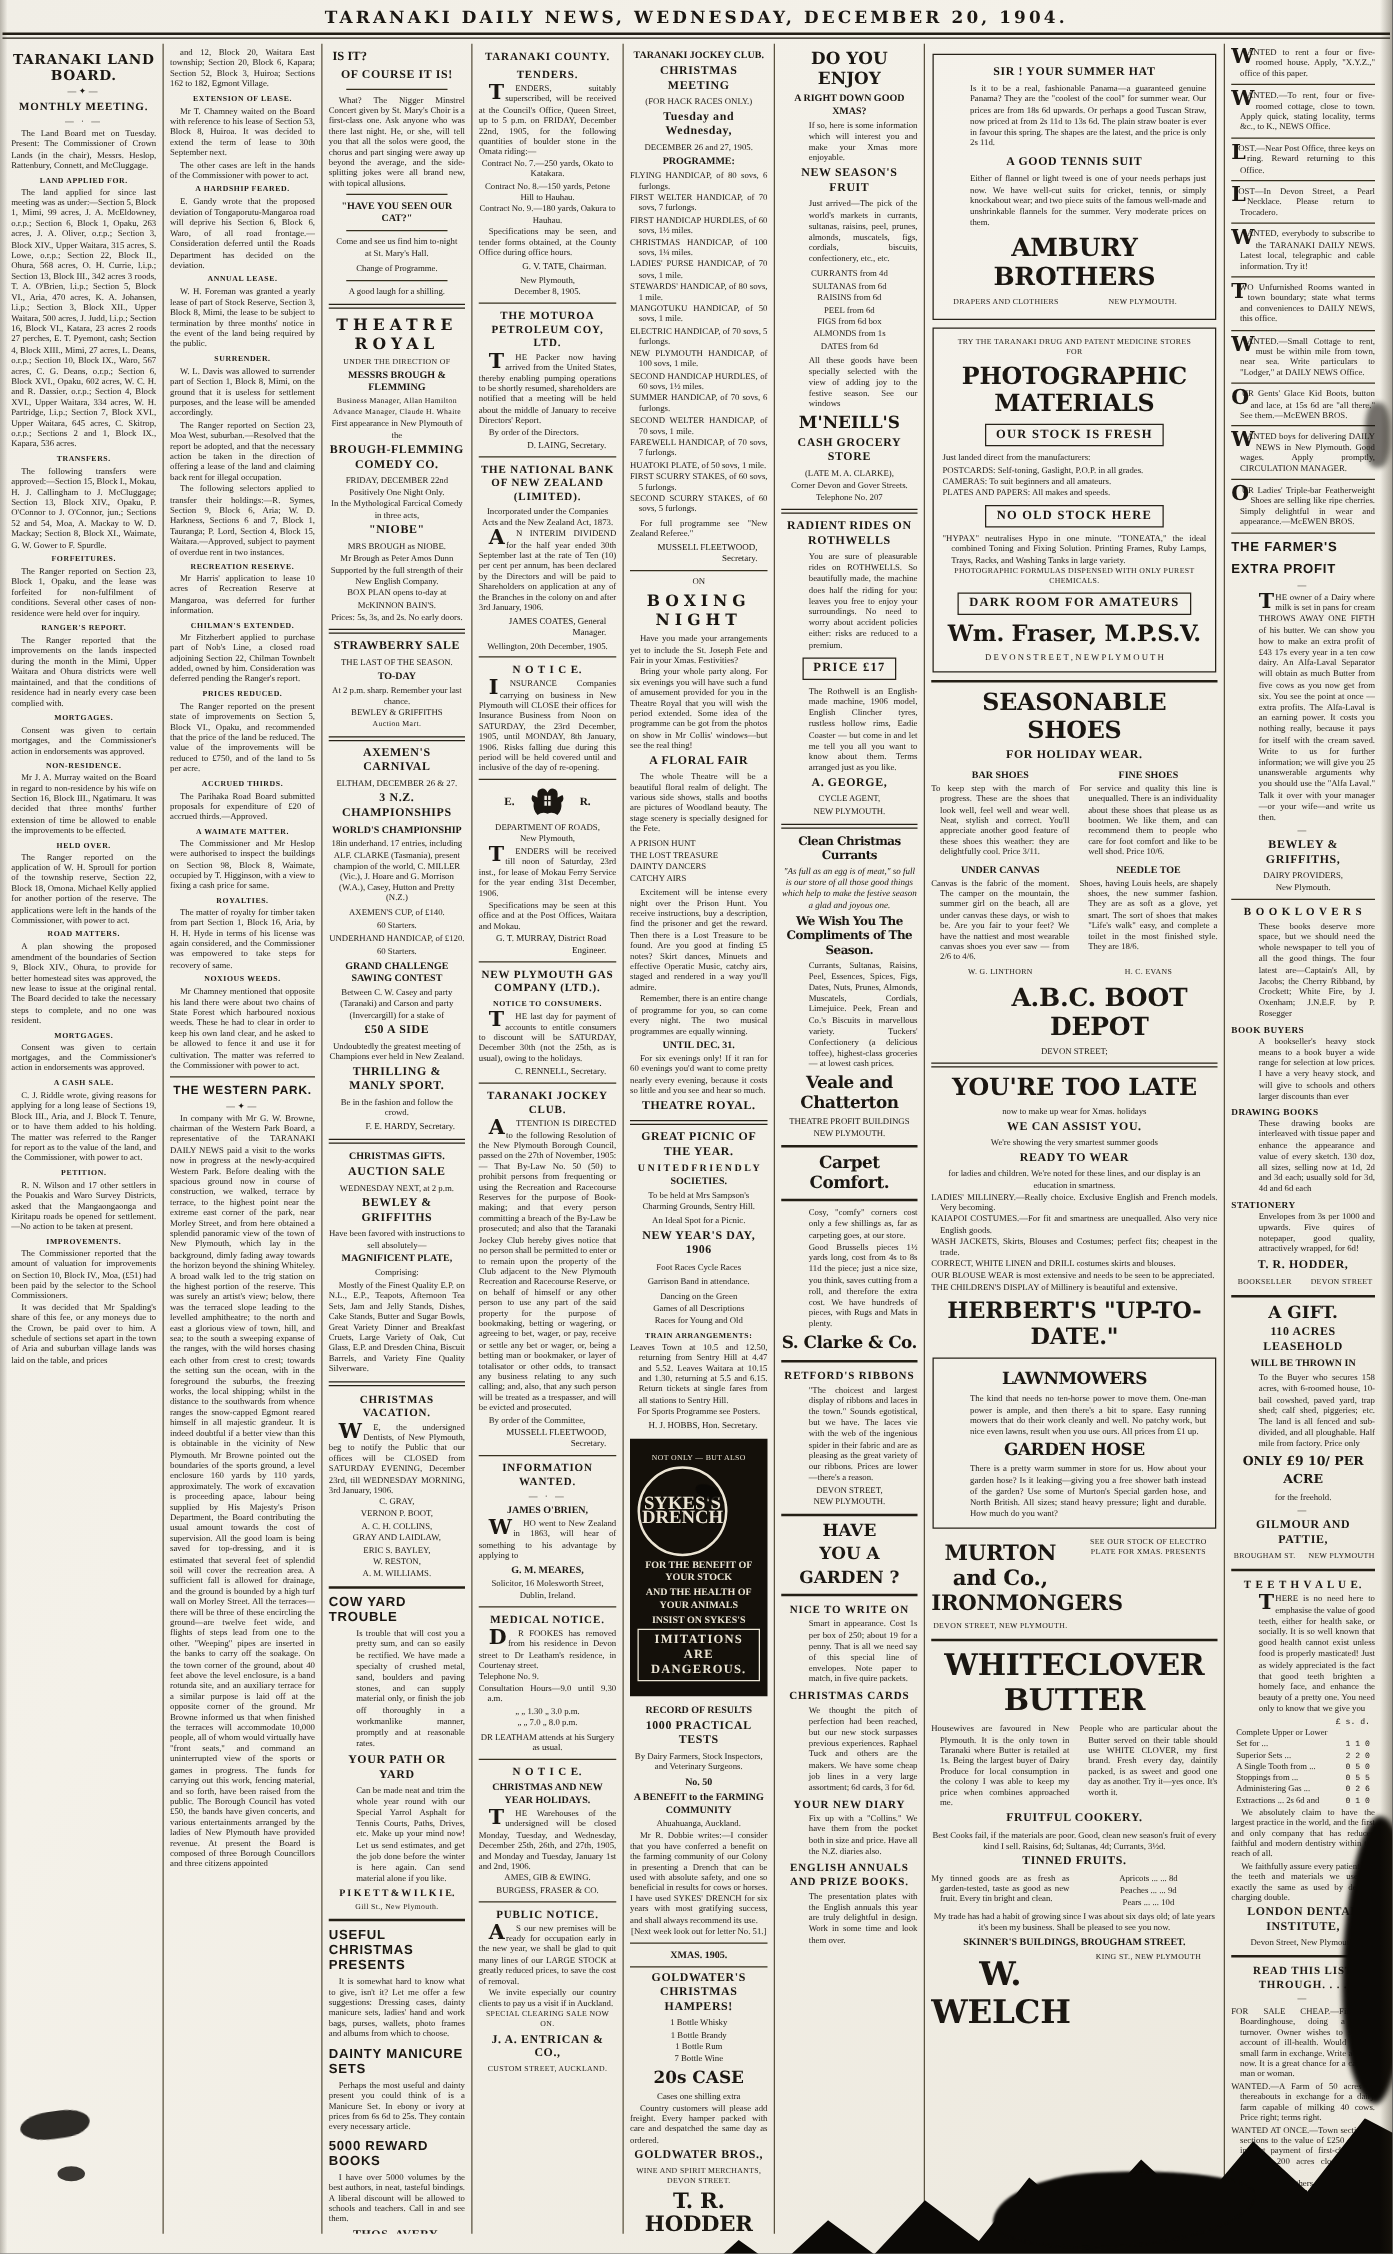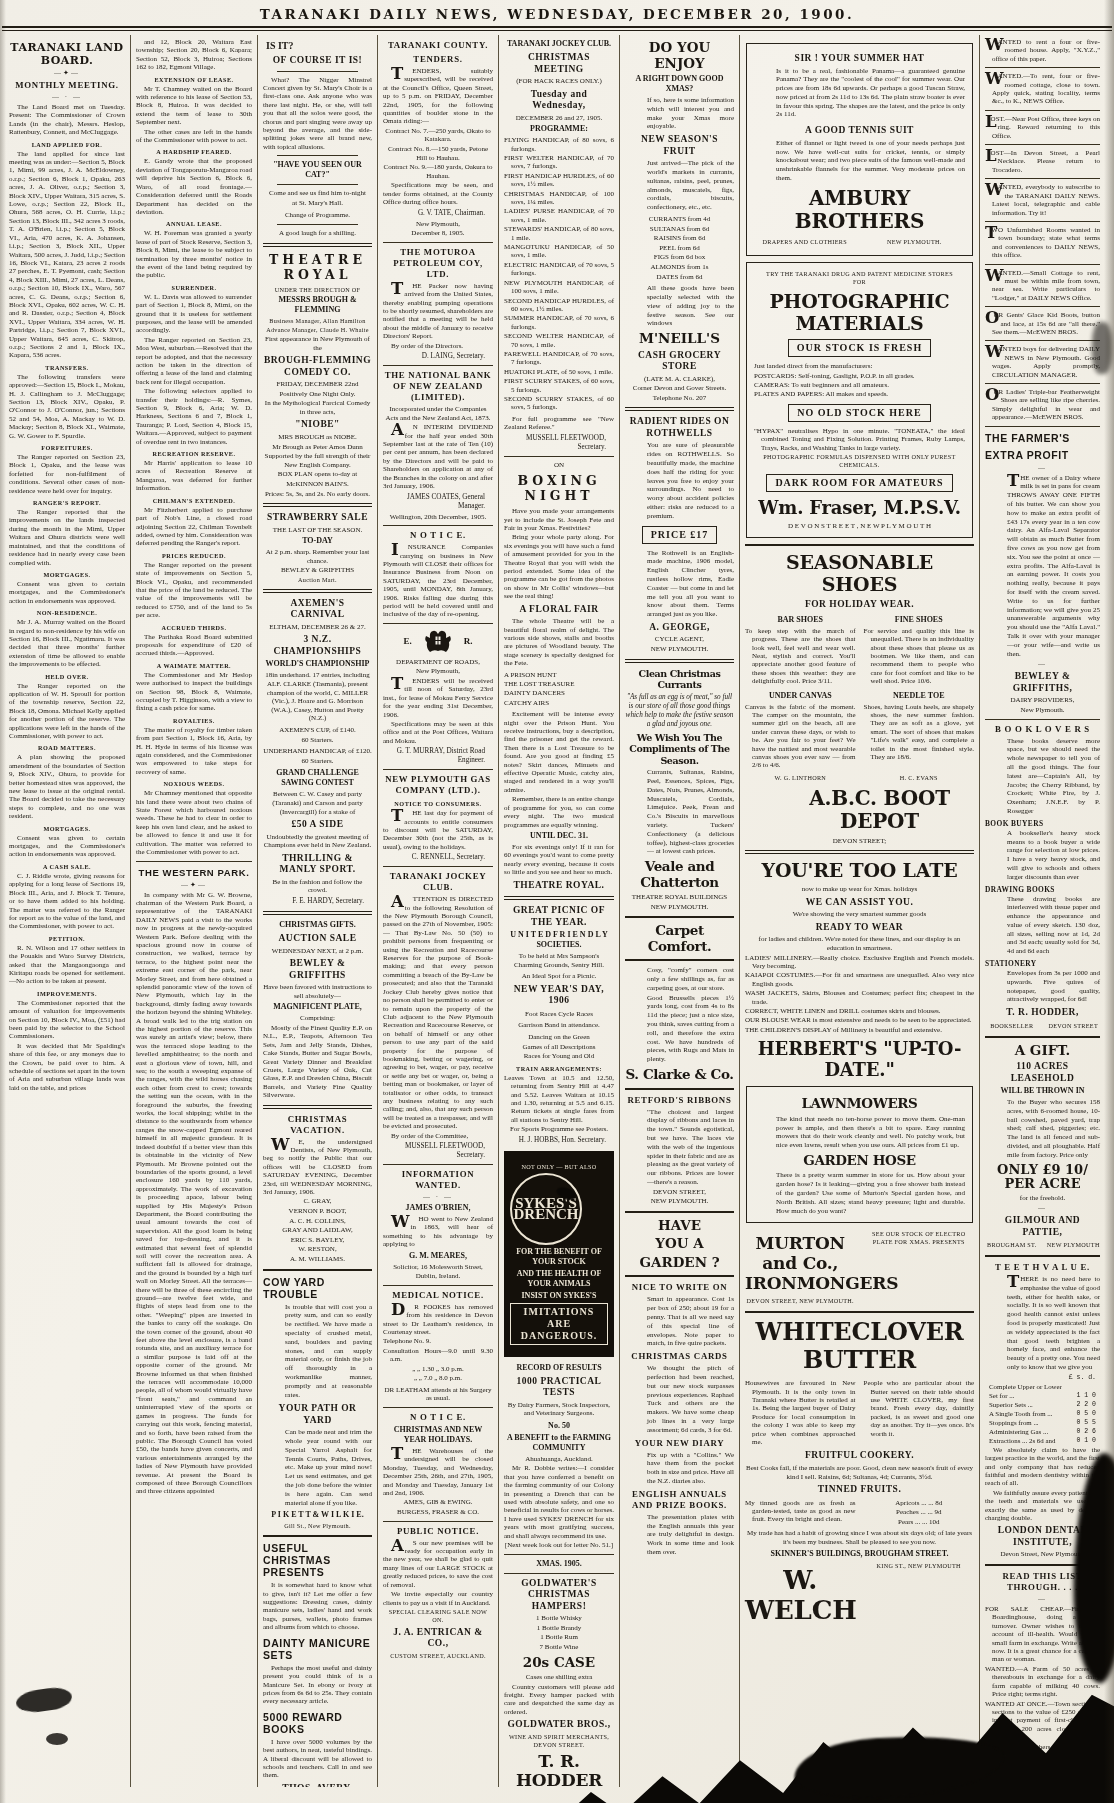--- a/index.html
+++ b/index.html
@@ -74,21 +74,21 @@
   #blot2{left:46px;bottom:58px;width:22px;height:12px;border-radius:50%;opacity:.8;}
   #smudge1{right:2px;top:322px;width:20px;height:52px;opacity:.55;filter:blur(2px);border-radius:40%;}
   #smudge2{left:556px;top:1188px;width:20px;height:11px;transform:rotate(24deg);border-radius:60% 40% 50% 50%;opacity:.9;filter:blur(.4px);}
   #edge-shade{position:absolute;right:0;top:0;width:10px;height:100%;background:linear-gradient(to left,rgba(40,33,20,.35),rgba(40,33,20,0));}
   #edge-shade-l{position:absolute;left:0;top:0;width:6px;height:100%;background:linear-gradient(to right,rgba(40,33,20,.28),rgba(40,33,20,0));}
 </style>
 </head>
 <body>
 
 <div id="page">
-  <div id="masthead">TARANAKI DAILY NEWS, WEDNESDAY, DECEMBER 20, 1900.</div>
+  <div id="masthead">TARANAKI DAILY NEWS, WEDNESDAY, DECEMBER 20, 1904.</div>
   <div id="mastrule"></div>
   <div id="columns">
       <div class="col">
         <div class="b h1">TARANAKI LAND BOARD.</div>
         <div class="b orn">—✦—</div>
         <div class="b h2">MONTHLY MEETING.</div>
         <div class="b orn">— · —</div>
         <div class="b p">The Land Board met on Tuesday. Present: The Commissioner of Crown Lands (in the chair), Messrs. Heslop, Rattenbury, Connett, and McCluggage.</div>
         <div class="b h3">LAND APPLIED FOR.</div>
         <div class="b p">The land applied for since last meeting was as under:—Section 5, Block 1, Mimi, 99 acres, J. A. McEldowney, o.r.p.; Section 6, Block 1, Opaku, 263 acres, J. A. Oliver, o.r.p.; Section 3, Block XIV., Upper Waitara, 315 acres, S. Lowe, o.r.p.; Section 22, Block II., Ohura, 568 acres, O. H. Currie, l.i.p.; Section 13, Block III., 342 acres 3 roods, T. A. O'Brien, l.i.p.; Section 5, Block VI., Aria, 470 acres, K. A. Johansen, l.i.p.; Section 3, Block XII., Upper Waitara, 500 acres, J. Judd, l.i.p.; Section 16, Block VI., Katara, 23 acres 2 roods 27 perches, E. T. Pyemont, cash; Section 4, Block XIII., Mimi, 27 acres, L. Deans, o.r.p.; Section 10, Block IX., Waro, 567 acres, C. G. Deans, o.r.p.; Section 6, Block XVI., Opaku, 602 acres, W. C. H. and R. Dassier, o.r.p.; Section 4, Block XVI., Upper Waitara, 334 acres, W. H. Partridge, l.i.p.; Section 7, Block XVI., Upper Waitara, 645 acres, C. Skitrop, o.r.p.; Sections 2 and 1, Block IX., Kapara, 536 acres.</div>
@@ -427,21 +427,21 @@
         <div class="b pi">The Rothwell is an English-made machine, 1906 model, English Clincher tyres, rustless hollow rims, Eadie Coaster — but come in and let me tell you all you want to know about them.  Terms arranged just as you like.</div>
         <div class="b cl">A. GEORGE,</div>
         <div class="b c">CYCLE AGENT,</div>
         <div class="b c">NEW PLYMOUTH.</div>
         <div class="b rd"></div>
         <div class="b cl gothic">Clean Christmas Currants</div>
         <div class="b ci">"As full as an egg is of meat," so full is our store of all those good things which help to make the festive season a glad and joyous one.</div>
         <div class="b cl gothic">We Wish You The Compliments of The Season.</div>
         <div class="b pi">Currants, Sultanas, Raisins, Peel, Essences, Spices, Figs, Dates, Nuts, Prunes, Almonds, Muscatels, Cordials, Limejuice. Peek, Frean and Co.'s Biscuits in marvellous variety. Tuckers' Confectionery (a delicious toffee), highest-class groceries — at lowest cash prices.</div>
         <div class="b xl gothic">Veale and Chatterton</div>
-        <div class="b c">THEATRE ROYAL BUILDINGS</div>
+        <div class="b c">THEATRE PROFIT BUILDINGS</div>
         <div class="b c">NEW PLYMOUTH.</div>
         <div class="b rt"></div>
         <div class="b xl gothic">Carpet Comfort.</div>
         <div class="b rt"></div>
         <div class="b pi">Cosy, "comfy" corners cost only a few shillings as, far as carpeting goes, at our store.</div>
         <div class="b pi">Good Brussells pieces 1½ yards long, cost from 4s to 8s 11d the piece; just a nice size, you think, saves cutting from a roll, and therefore the extra cost. We have hundreds of pieces, with Rugs and Mats in plenty.</div>
         <div class="b xl gothic">S. Clarke &amp; Co.</div>
         <div class="b rt"></div>
         <div class="b h2">RETFORD'S RIBBONS</div>
         <div class="b pi">"The choicest and largest display of ribbons and laces in the town." Sounds egotistical, but we have. The laces vie with the web of the ingenious spider in their fabric and are as pleasing as the great variety of our ribbons. Prices are lower—there's a reason.</div>
@@ -634,21 +634,21 @@
           </div>
           <div>
             <div class="b cs">DEVON STREET</div>
           </div>
         </div>
         <div class="b rt"></div>
         <div class="b xl">A  GIFT.</div>
         <div class="b cl">110 ACRES LEASEHOLD</div>
         <div class="b cb">WILL BE THROWN IN</div>
         <div class="b pi">To the Buyer who secures 158 acres, with 6-roomed house, 10-bail cowshed, paved yard, trap shed; calf shed, piggeries; etc.  The land is all fenced and sub-divided, and all ploughable.  Half mile from factory.  Price only</div>
-        <div class="b xl" style="font-size: 13px; line-height: 14px; text-align: center;">ONLY £9 10/ PER ACRE</div>
+        <div class="b xl" style="font-size: 10px; line-height: 14px; text-align: center;">ONLY £9 10/ PER ACRE</div>
         <div class="b c">for the freehold.</div>
         <div class="b orn">—</div>
         <div class="b cl">GILMOUR AND PATTIE,</div>
         <div class="cols">
           <div>
             <div class="b cs">BROUGHAM ST.</div>
           </div>
           <div>
             <div class="b cs">NEW PLYMOUTH</div>
           </div>

